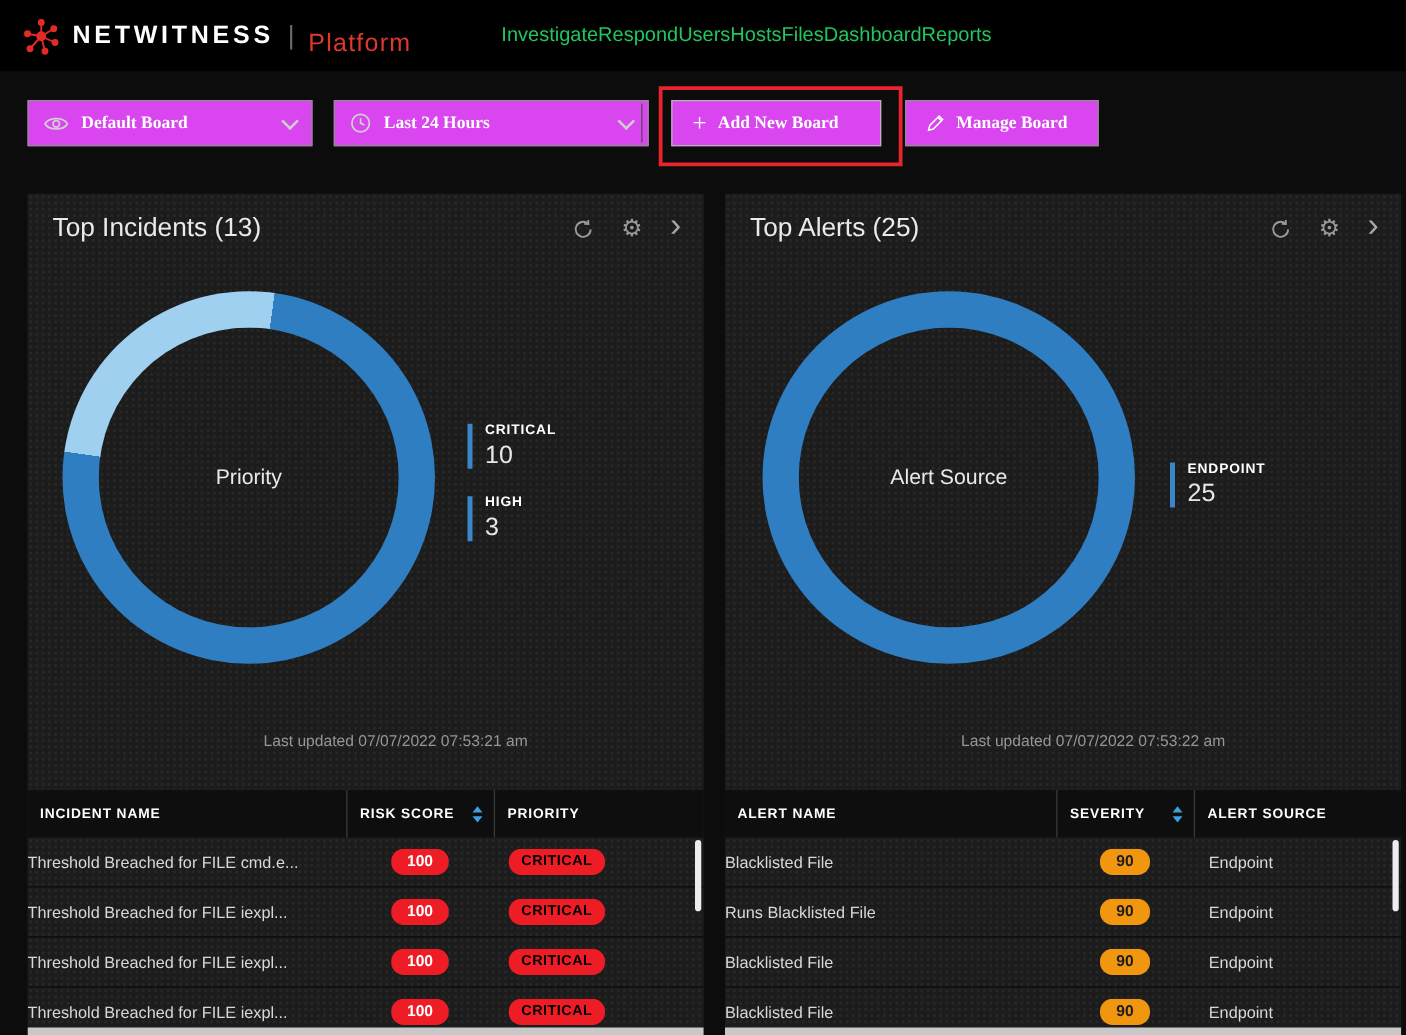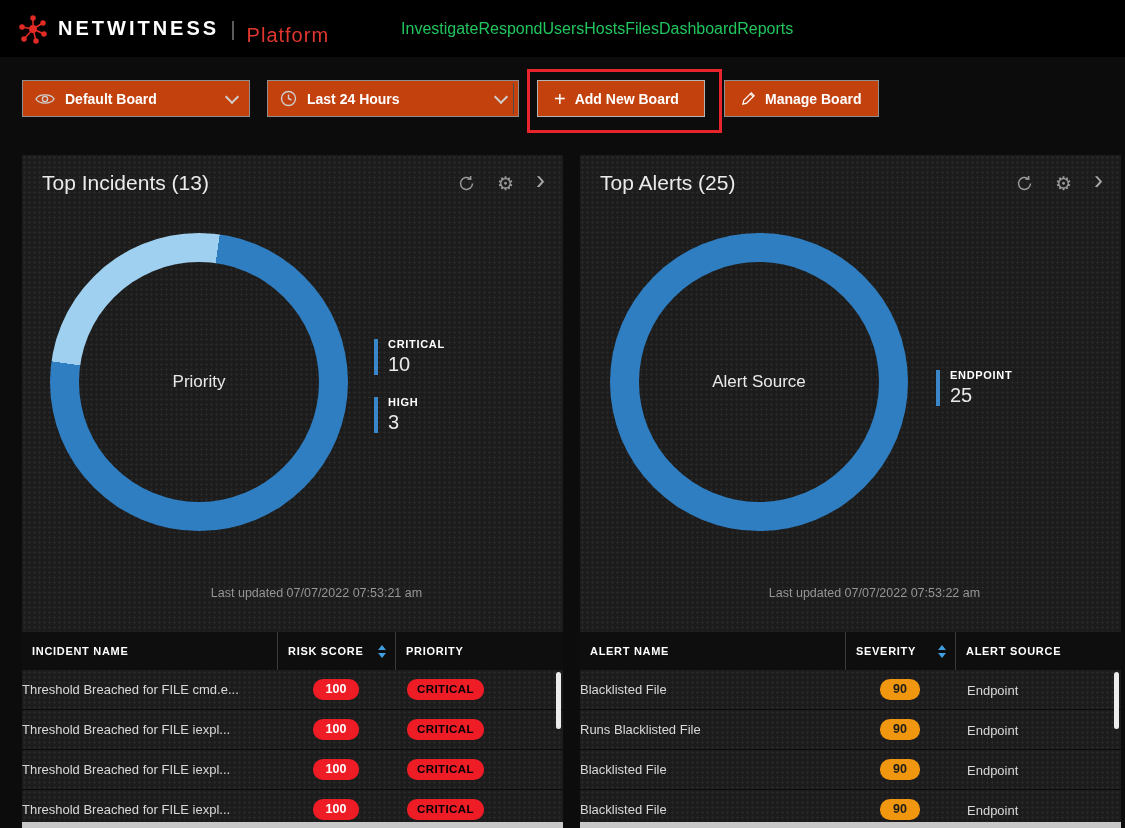--- a/index.html
+++ b/index.html
@@ -20,22 +20,22 @@
   .brand-name{color:#fff;font-size:20px;font-weight:bold;letter-spacing:3px;}
   .brand-sep{color:#6a6a6a;font-size:21px;font-weight:300;margin:0 1px;}
   .brand-product{color:#e0372e;font-size:20px;letter-spacing:1px;margin-top:13px;}
   .nav{display:flex;margin-left:72px;color:#22c55e;font-size:16px;}
   .nav-item{cursor:pointer;white-space:nowrap;}
 
   
   .toolbar{position:absolute;top:57px;left:0;right:0;height:84px;}
   .ctrl{
     position:absolute;top:23px;height:37px;box-sizing:border-box;
-    border:1px solid #8f8f8f;background:#c2410c;display:flex;align-items:center;
-    color:#fff;font-weight:bold;font-size:14px;cursor:pointer;
+    border:1px solid #8f8f8f;background:#d946ef;display:flex;align-items:center;
+    color:#fff;font-weight:bold;font-size:14px;cursor:pointer;font-family:Liberation Serif, serif;
   }
   .dd{padding:0 12px;gap:10px;}
   #boardDD{left:22px;width:228px;}
   #timeDD{left:267px;width:252px;}
   .chev{
     width:8px;height:8px;border-right:2px solid #cfcfcf;border-bottom:2px solid #cfcfcf;
     transform:rotate(45deg);margin-left:auto;margin-top:-4px;
   }
   .tb-divider{position:absolute;left:513px;top:26px;width:1px;height:31px;background:#4d4d4d;}
   .btn{padding:0 16px;gap:9px;}

